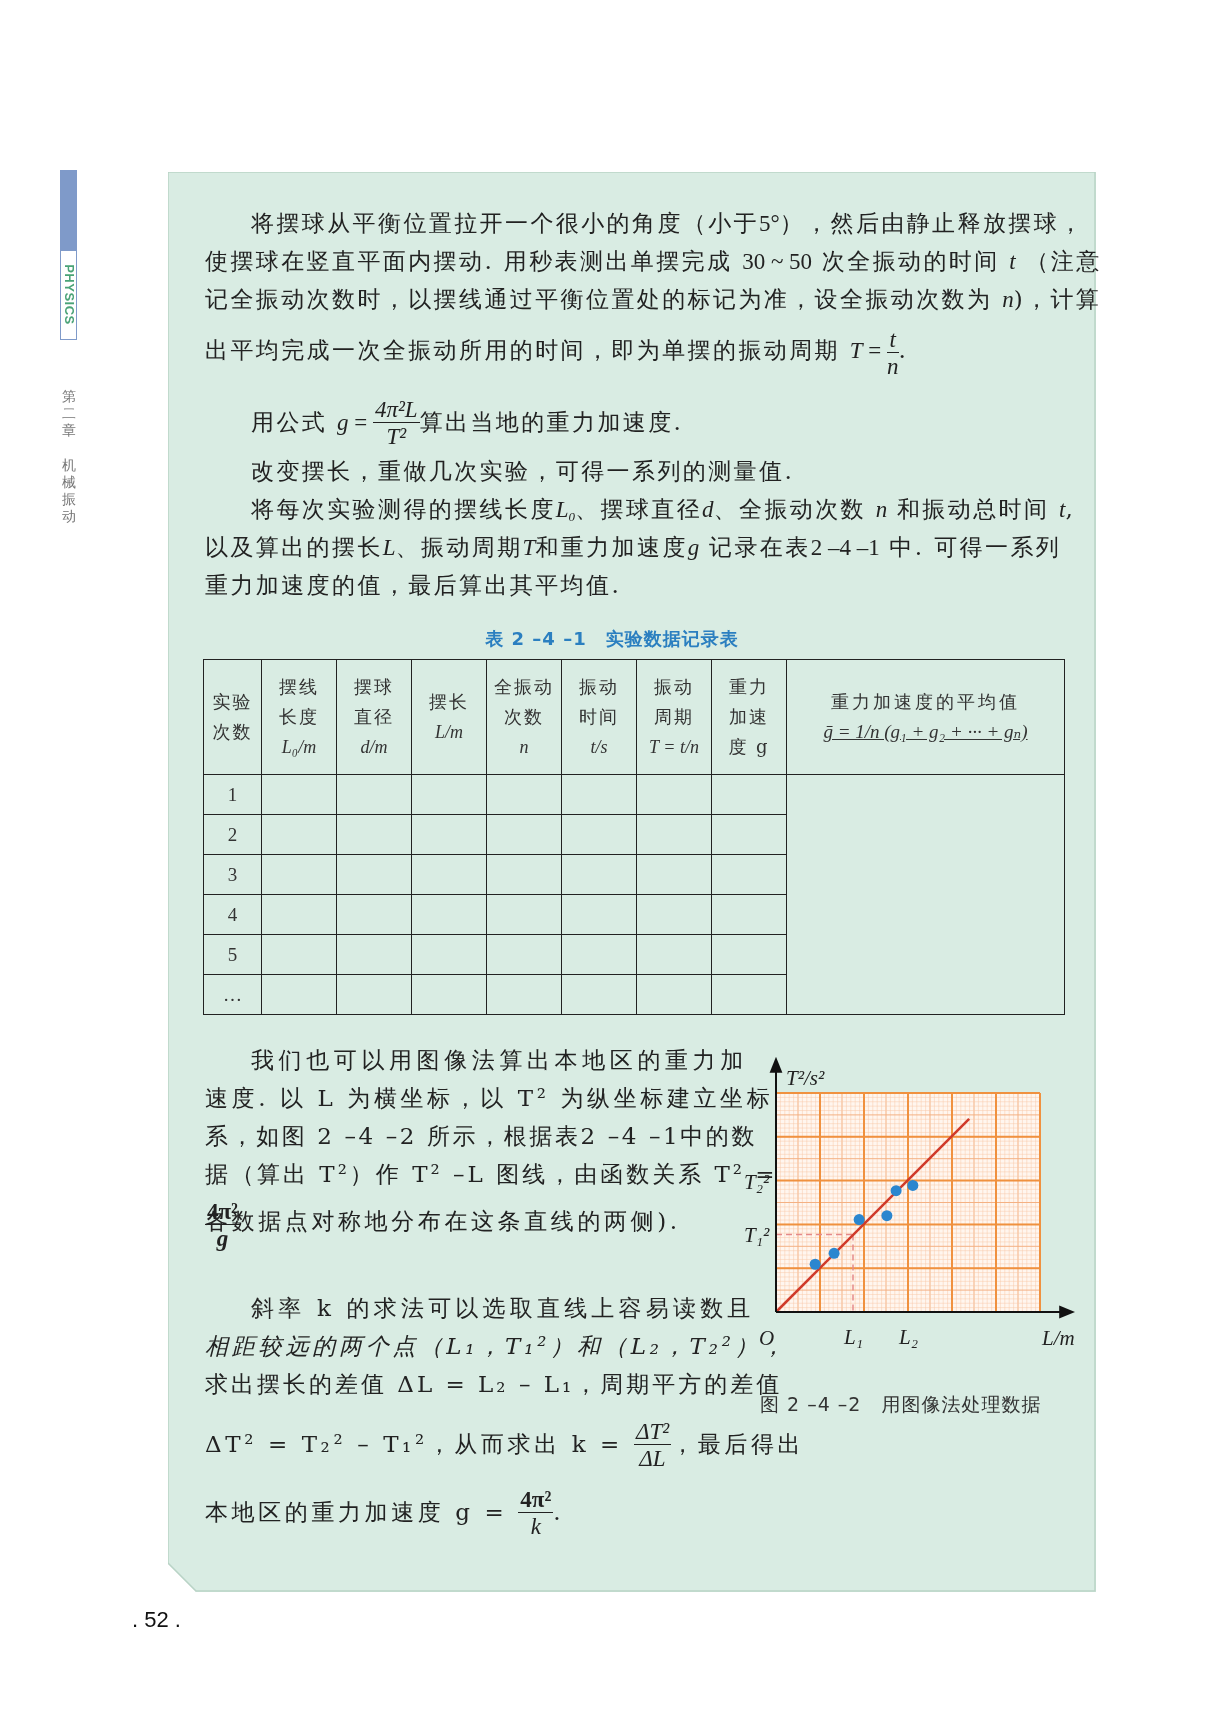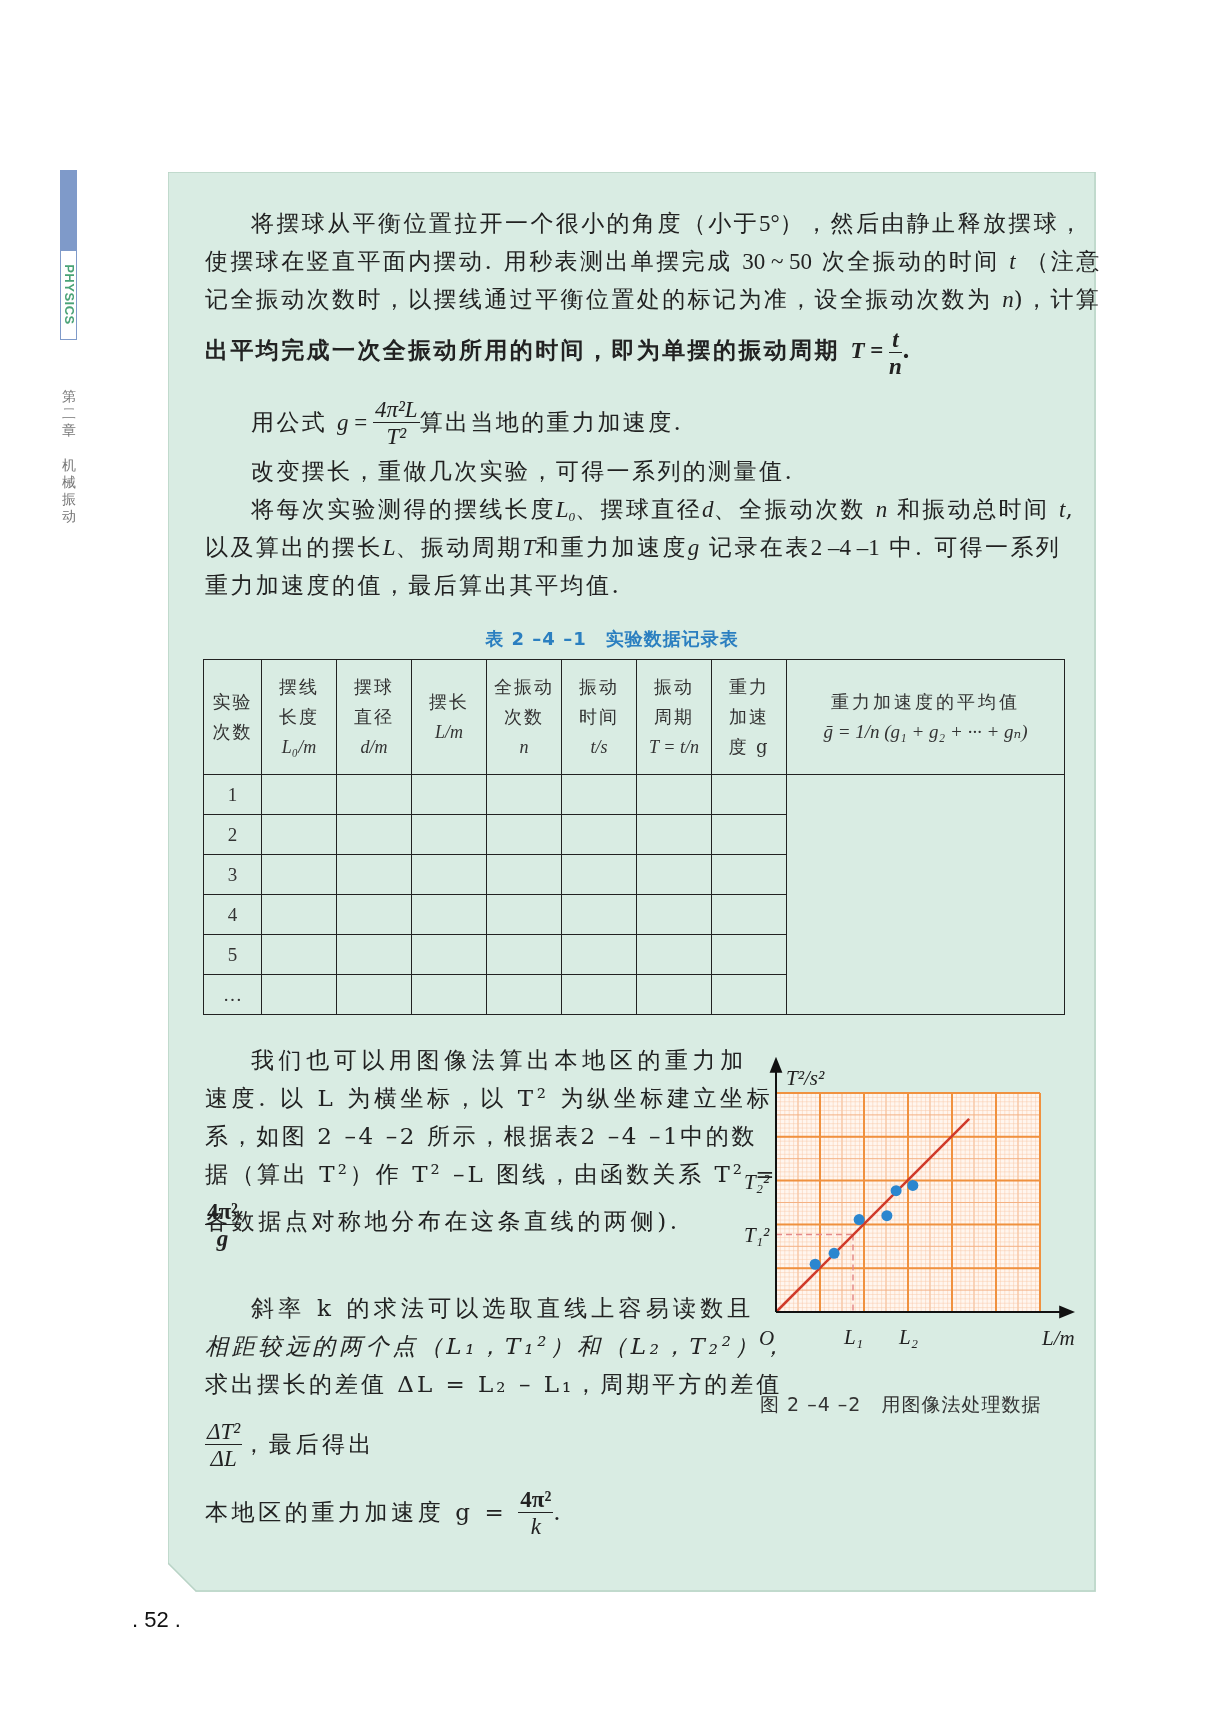--- a/index.html
+++ b/index.html
@@ -61,21 +61,21 @@
 
 <div class="txt" style="left:251px; top:208px;text-align:right;">
   <span>将摆球从平衡位置拉开一个很小的角度（小于</span><span class="mr">5°</span><span>），然后由静止释放摆球，</span>
 </div>
 <div class="txt" style="left:205px; top:246px;">
   <span>使摆球在竖直平面内摆动. 用秒表测出单摆完成</span> <span class="mr">30 ~ 50</span> <span>次全振动的时间</span> <span class="m">t</span> <span>（注意</span>
 </div>
 <div class="txt" style="left:205px; top:284px;">
   <span>记全振动次数时，以摆线通过平衡位置处的标记为准，设全振动次数为</span> <span class="m">n</span><span>)，计算</span>
 </div>
-<div class="txt" style="left:205px; top:328px;font-weight:bold;">
+<div class="txt" style="left:205px; top:328px;">
   <span>出平均完成一次全振动所用的时间，即为单摆的振动周期</span> <span class="m">T</span><span class="mr"> = </span><span class="frac" style="vertical-align:-16px;"><span class="num m">t</span><span class="den m">n</span></span>.
 </div>
 
 <div class="txt" style="left:251px; top:398px;">
   <span>用公式</span> <span class="m">g</span><span class="mr"> = </span><span class="frac" style="vertical-align:-14px;"><span class="num m">4π²L</span><span class="den m">T²</span></span><span>算出当地的重力加速度.</span>
 </div>
 
 <div class="txt" style="left:251px; top:456px;">改变摆长，重做几次实验，可得一系列的测量值.</div>
 
 <div class="txt" style="left:251px; top:494px;">
@@ -102,21 +102,21 @@
   <tbody>
       <tr>
     <th><span>实验</span><br><span>次数</span></th>
     <th><span>摆线</span><br><span>长度</span><br><span class="m">L₀/m</span></th>
     <th><span>摆球</span><br><span>直径</span><br><span class="m">d/m</span></th>
     <th><span>摆长</span><br><span class="m">L/m</span></th>
     <th><span>全振动</span><br><span>次数</span><br><span class="m">n</span></th>
     <th><span>振动</span><br><span>时间</span><br><span class="m">t/s</span></th>
     <th><span>振动</span><br><span>周期</span><br><span class="m">T = t/n</span></th>
     <th><span>重力</span><br><span>加速</span><br><span>度 g</span></th>
-    <th style="letter-spacing:3px;"><span>重力加速度的平均值</span><br><span class="m" style="font-size:19px;">ḡ = 1/n (g₁ + g₂ + ··· + gₙ)</span></th>
+    <th style="letter-spacing:3px;"><span>重力加速度的平均值</span><br><span class="m" style="font-size:19px;text-decoration:underline;">ḡ = 1/n (g₁ + g₂ + ··· + gₙ)</span></th>
   </tr>
   <tr>
     <td>1</td>
     <td></td>
         <td></td>
         <td></td>
         <td></td>
         <td></td>
         <td></td>
         <td></td>
@@ -180,21 +180,21 @@
 <div class="txt" style="left:205px; top:1121px; letter-spacing:2.6px;">系，如图 2 –4 –2 所示，根据表2 –4 –1中的数</div>
 <div class="txt" style="left:205px; top:1159px; letter-spacing:3px;">据（算出 T²）作 T² –L 图线，由函数关系 T² =</div>
 <div class="txt" style="left:205px; top:1200px; letter-spacing:3.6px;">
   <span class="frac" style="vertical-align:-14px; font-weight:bold;"><span class="num">4π²</span><span class="den m">g</span></span>
 </div>
 <div class="txt" style="left:205px; top:1206px; letter-spacing:3.6px;text-align:right;">各数据点对称地分布在这条直线的两侧).</div>
 <div class="txt" style="left:251px; top:1293px; letter-spacing:4.2px;">斜率 k 的求法可以选取直线上容易读数且</div>
 <div class="txt" style="left:205px; top:1331px; letter-spacing:3.8px;font-style:italic;">相距较远的两个点（L₁，T₁²）和（L₂，T₂²），</div>
 <div class="txt" style="left:205px; top:1369px; letter-spacing:3px;">求出摆长的差值 ΔL = L₂ – L₁，周期平方的差值</div>
 <div class="txt" style="left:205px; top:1420px; letter-spacing:3.6px;">
-   <span class="frac" style="vertical-align:-14px;"><span class="num m">ΔT²</span><span class="den m">ΔL</span></span><span>，最后得出</span>
+  <span>ΔT² = T₂² – T₁²，从而求出 k =</span> <span class="frac" style="vertical-align:-14px;"><span class="num m">ΔT²</span><span class="den m">ΔL</span></span><span>，最后得出</span>
 </div>
 <div class="txt" style="left:205px; top:1488px; letter-spacing:3.6px;">
   <span>本地区的重力加速度 g =</span> <span class="frac" style="vertical-align:-14px;"><span class="num" style="font-weight:bold;">4π²</span><span class="den m">k</span></span>.
 </div>
 
 <svg id="chart" width="1224" height="1717" style="position:absolute; left:0; top:0; pointer-events:none;">
   <defs>
     <marker id="arrow" viewBox="0 0 10 10" refX="8" refY="5" markerWidth="8" markerHeight="8" orient="auto">
       <path d="M0,1 L10,5 L0,9 Z" fill="#111"></path>
     </marker>

